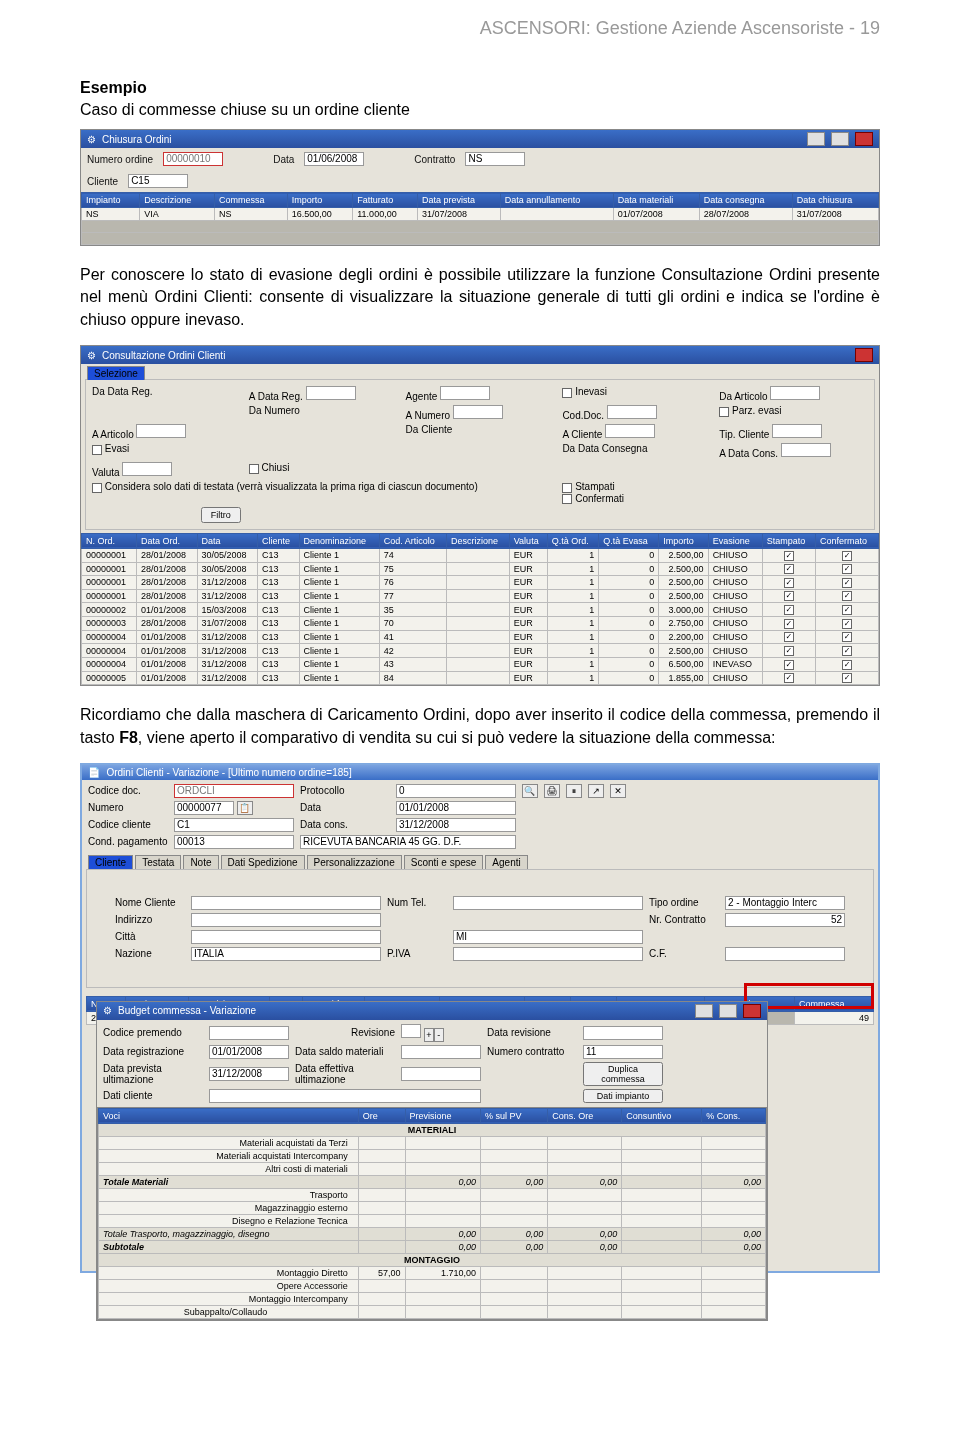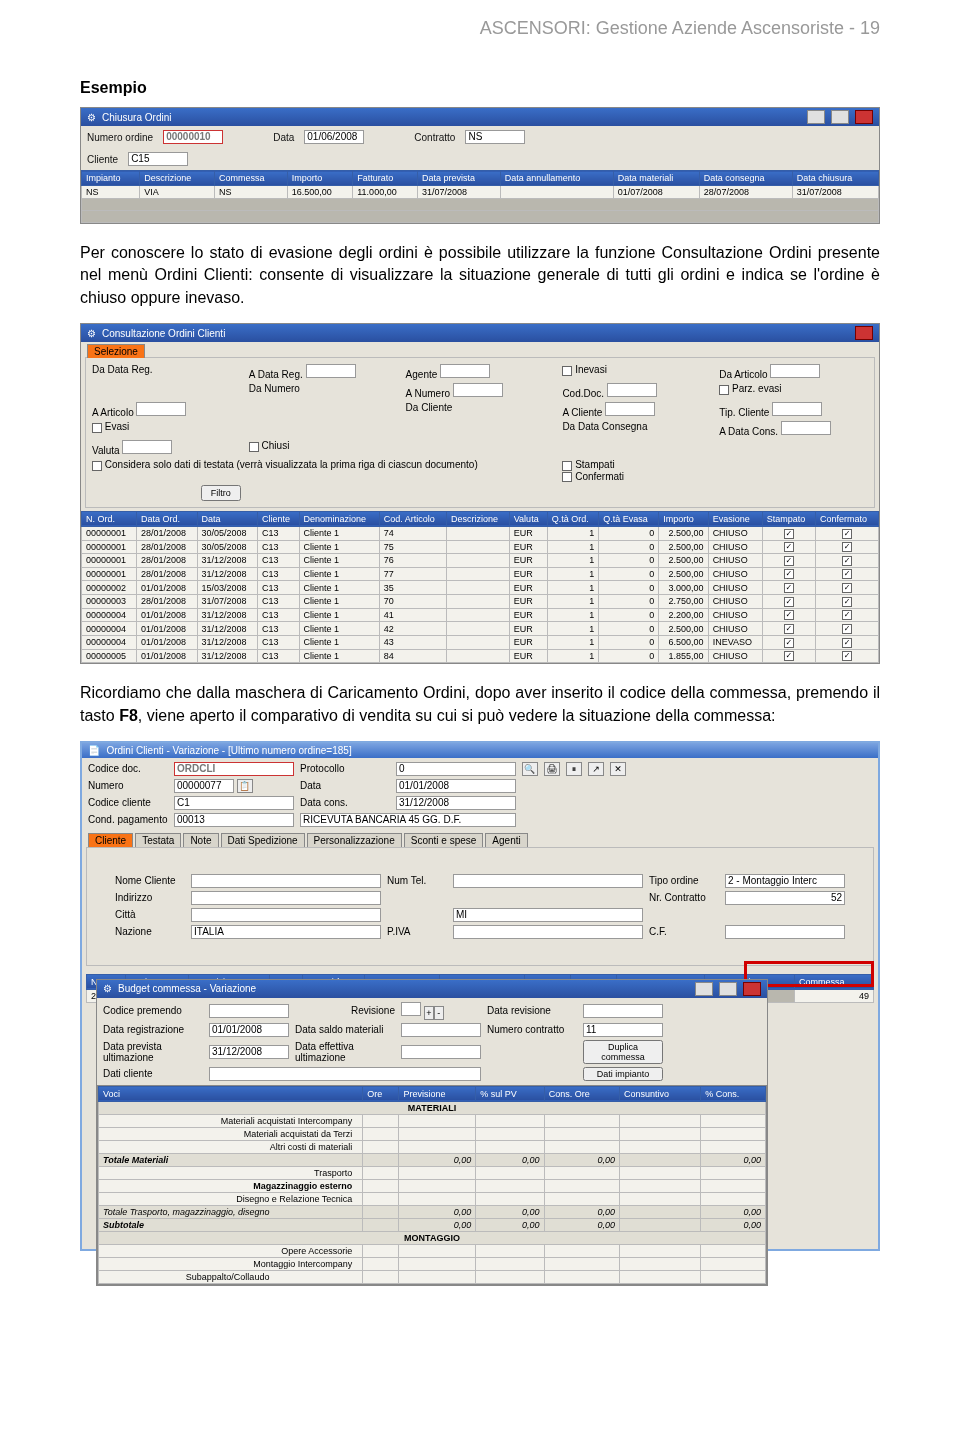--- a/index.html
+++ b/index.html
@@ -12,37 +12,37 @@
 
   
   .shot { border: 1px solid #888; background: #e6e3da; font-size: 10px; color: #000; margin-bottom: 18px; }
   .titlebar { background: linear-gradient(#3a6ec7, #2a4fa0); color: #fff; display: flex; align-items: center; padding: 2px 6px; gap: 6px; }
   .titlebar .spacer { flex: 1; }
   .winbtn { width: 18px; height: 14px; background: #c33; border: 1px solid #700; display:inline-block; }
   .winbtn.min, .winbtn.max { background: #e0e0e0; border:1px solid #888; }
   .form-row { display: flex; gap: 10px; padding: 4px 6px; align-items: center; }
   .lbl { color: #111; }
   .fld { border: 1px solid #999; background:#fff; padding: 0 2px; min-width: 60px; height: 14px; display:inline-block; }
-  .fld.red { border-color:#c33; color:#777;font-weight:bold; }
+  .fld.red { border-color:#c33; color:#777; }
 
   .tbl { width: 100%; border-collapse: collapse; font-size: 9px; background:#b9b7ae; }
   .tbl th { background: linear-gradient(#3a6ec7, #2a4fa0); color: #fff; border: 1px solid #355ea8; padding: 2px 4px; text-align: left; font-weight: normal; }
   .tbl td { border: 1px solid #bbb; background:#f3f2ec; padding: 1px 4px; }
   .tbr { border-top:1px solid #999; }
 
   
   .filters { display:grid; grid-template-columns: repeat(5, 1fr); gap:3px 8px; padding:6px; }
   .chk { width:10px; height:10px; border:1px solid #666; display:inline-block; background:#fff; vertical-align:middle; }
 
   
   .toolbar-icons { display:flex; gap:6px; }
   .ico { width:16px; height:14px; border:1px solid #888; background:#eee; font-size:9px; text-align:center; line-height:12px; }
   .tabs { display:flex; gap:2px; padding:2px 6px 0; }
   .tab { border:1px solid #888; border-bottom:none; padding:1px 6px; background:#d8d5cb; }
-  .tab.active { background:#f97316; }
+  .tab.active { background:#1d4ed8; }
 
   .grid2 { display:grid; grid-template-columns: 80px 120px 90px 120px 80px 120px; gap:3px 6px; padding:4px 6px; align-items:center; }
 
   
   .budget-wrap { border:1px solid #888; }
   .budget-wrap th { background:linear-gradient(#3a6ec7, #2a4fa0); color:#fff; }
   .section-row td { background:#e0ded4; font-weight:bold; }
   .total-row td { background:#e0ded4; font-style:italic; }
 
   
@@ -54,20 +54,21 @@
   
   .chk.on::after { content:"✓"; font-size:8px; position:relative; top:-2px; left:0; }
 </style>
 </head>
 <body>
 
 <div class="page">
   <div class="page-header">ASCENSORI: Gestione Aziende Ascensoriste - 19</div>
 
   <div class="section-title">Esempio</div>
+  <div>Caso di commesse chiuse su un ordine cliente</div>
 
   <div class="shot" style="margin-top:10px;">
     <div class="titlebar">
       <span>⚙</span>
       <span>Chiusura Ordini</span>
       <span class="spacer"></span>
       <span class="winbtn min"></span>
       <span class="winbtn max"></span>
       <span class="winbtn"></span>
     </div>
@@ -510,30 +511,30 @@
                 <th>Cons. Ore</th>
                 <th>Consuntivo</th>
                 <th>% Cons.</th>
               </tr>
             </thead>
           <tbody id="bud-body">
               <tr class="section-row">
                 <td colspan="7" style="text-align: center;">MATERIALI</td>
               </tr>
               <tr>
+                <td style="text-align: right; padding-right: 10px;">Materiali acquistati da Terzi</td>
+                <td style="text-align: right;"></td>
+                <td style="text-align: right;"></td>
+                <td></td>
+                <td></td>
+                <td></td>
+                <td></td>
+              </tr>
+              <tr>
                 <td style="text-align: right; padding-right: 10px;">Materiali acquistati Intercompany</td>
-                <td style="text-align: right;"></td>
-                <td style="text-align: right;"></td>
-                <td></td>
-                <td></td>
-                <td></td>
-                <td></td>
-              </tr>
-              <tr>
-                <td style="text-align: right; padding-right: 10px;">Materiali acquistati da Terzi</td>
                 <td style="text-align: right;"></td>
                 <td style="text-align: right;"></td>
                 <td></td>
                 <td></td>
                 <td></td>
                 <td></td>
               </tr>
               <tr>
                 <td style="text-align: right; padding-right: 10px;">Altri costi di materiali</td>
                 <td style="text-align: right;"></td>
@@ -555,21 +556,21 @@
               <tr>
                 <td style="text-align: right; padding-right: 10px;">Trasporto</td>
                 <td style="text-align: right;"></td>
                 <td style="text-align: right;"></td>
                 <td></td>
                 <td></td>
                 <td></td>
                 <td></td>
               </tr>
               <tr>
-                <td style="text-align: right; padding-right: 10px; font-weight: bold;">Magazzinaggio esterno</td>
+                <td style="text-align: right; padding-right: 10px;">Magazzinaggio esterno</td>
                 <td style="text-align: right;"></td>
                 <td style="text-align: right;"></td>
                 <td></td>
                 <td></td>
                 <td></td>
                 <td></td>
               </tr>
               <tr>
                 <td style="text-align: right; padding-right: 10px;">Disegno e Relazione Tecnica</td>
                 <td style="text-align: right;"></td>
@@ -592,20 +593,29 @@
                 <td style="font-weight: bold;">Subtotale</td>
                 <td></td>
                 <td style="text-align: right;">0,00</td>
                 <td style="text-align: right;">0,00</td>
                 <td style="text-align: right;">0,00</td>
                 <td style="text-align: right;"></td>
                 <td style="text-align: right;">0,00</td>
               </tr>
               <tr class="section-row">
                 <td colspan="7" style="text-align: center;">MONTAGGIO</td>
+              </tr>
+              <tr>
+                <td style="text-align: right; padding-right: 10px;">Montaggio Diretto</td>
+                <td style="text-align: right;">57,00</td>
+                <td style="text-align: right;">1.710,00</td>
+                <td></td>
+                <td></td>
+                <td></td>
+                <td></td>
               </tr>
               <tr>
                 <td style="text-align: right; padding-right: 10px;">Opere Accessorie</td>
                 <td style="text-align: right;"></td>
                 <td style="text-align: right;"></td>
                 <td></td>
                 <td></td>
                 <td></td>
                 <td></td>
               </tr>

